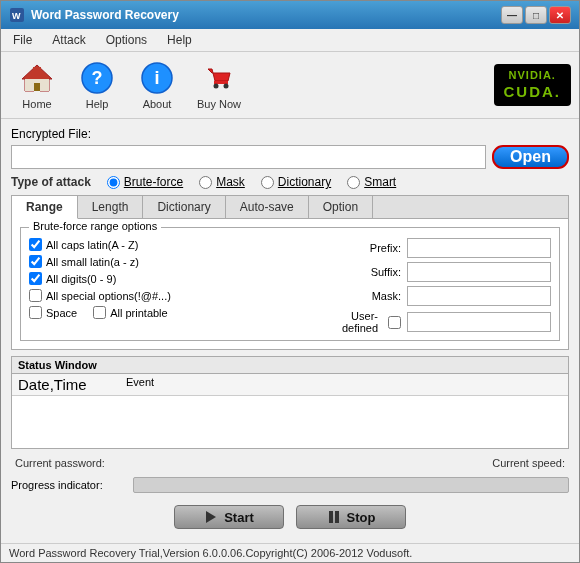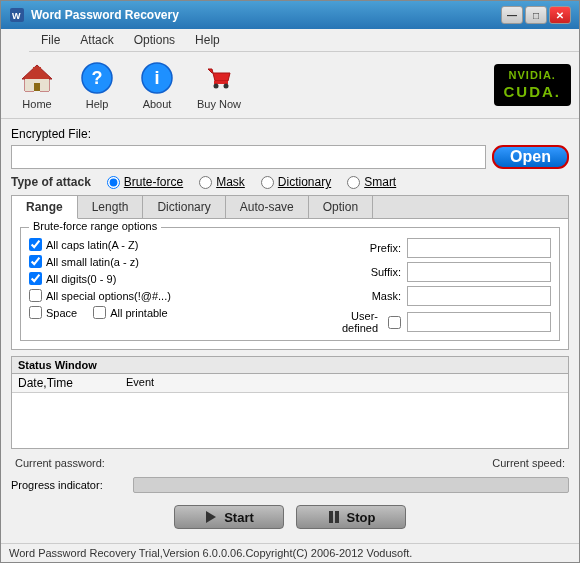--- a/index.html
+++ b/index.html
@@ -59,21 +59,20 @@
       color: white;
     }
     
     .menu-bar {
       background: #f0f0f0;
       border-bottom: 1px solid #ccc;
       padding: 2px 4px;
       display: flex;
       gap: 4px;
       flex-shrink: 0;
-      margin-left: 28px;
     }
     .menu-item {
       padding: 2px 8px;
       cursor: pointer;
       border-radius: 2px;
       color: #333;
     }
     
     .toolbar {
       background: #f0f0f0;
@@ -279,21 +278,21 @@
       padding: 2px 6px;
       font-size: 11px;
       font-weight: bold;
     }
     .status-table-header {
       display: flex;
       border-bottom: 1px solid #ccc;
       padding: 2px 6px;
       background: #f5f5f5;
     }
-    .status-col-date { width: 108px; font-size: 12px; }
+    .status-col-date { width: 108px; font-size: 15px; }
     .status-col-event { flex: 1; font-size: 11px; }
     .status-body {
       flex: 1;
       background: white;
     }
     
     .bottom-info {
       display: flex;
       justify-content: space-between;
       padding: 2px 4px;

